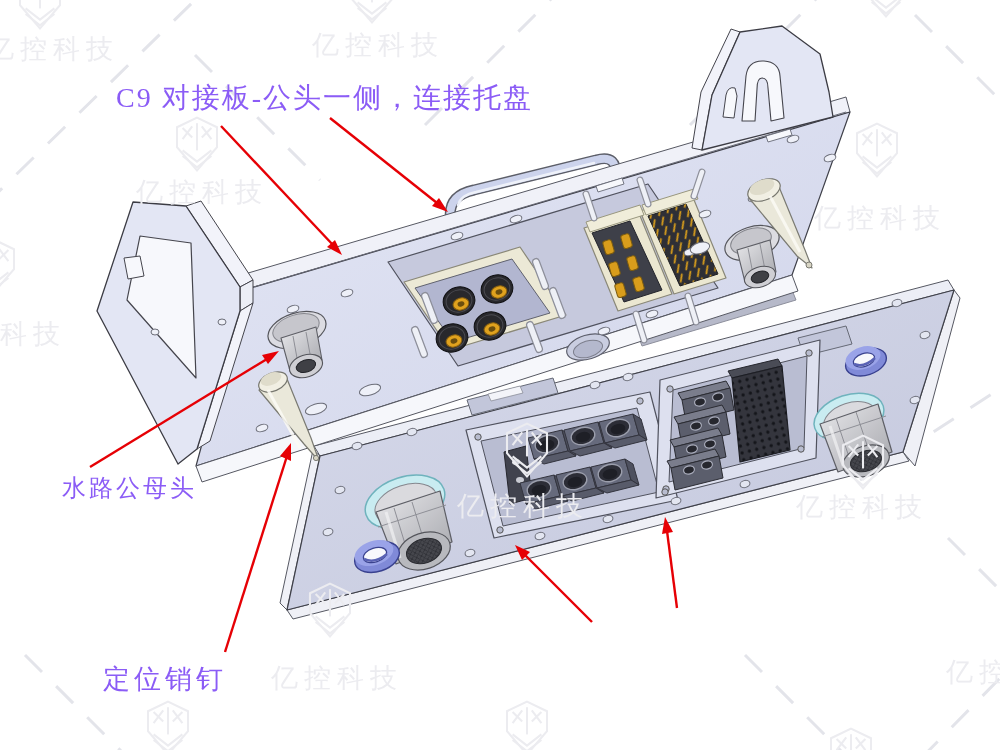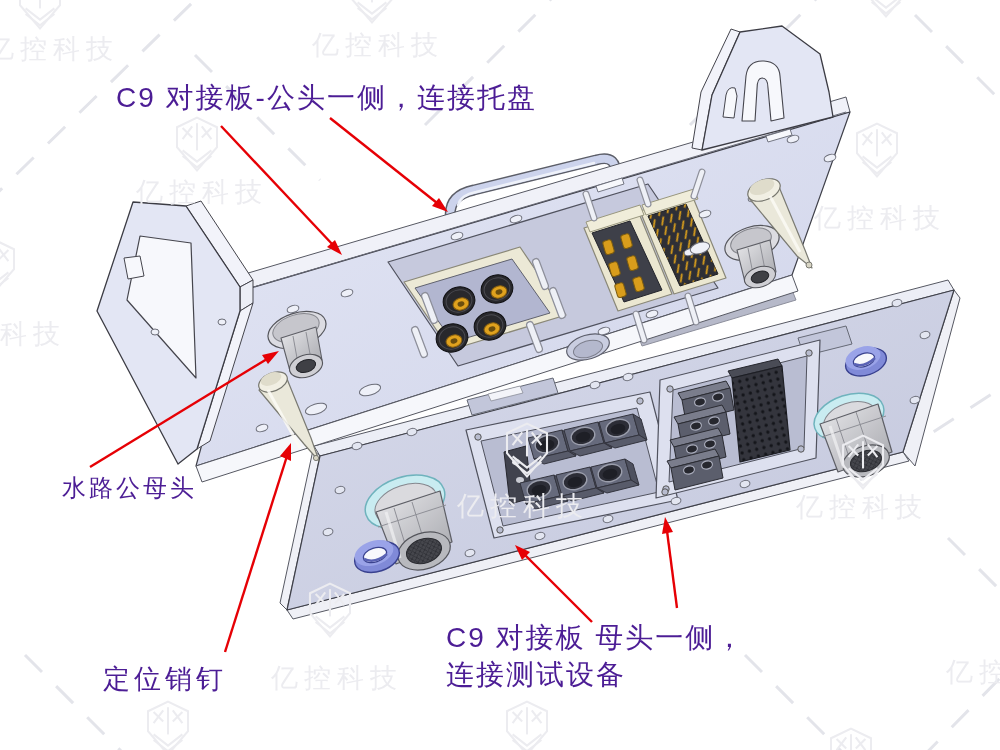--- a/index.html
+++ b/index.html
@@ -1,19 +1,19 @@
 <!DOCTYPE html>
 <html><head>
 <meta charset="utf-8">
 <style>
   html,body{margin:0;padding:0;background:#ffffff;}
   .stage{position:relative;width:1000px;height:750px;overflow:hidden;background:#ffffff;
          font-family:"Liberation Sans","DejaVu Sans",sans-serif;}
   .stage svg{position:absolute;left:0;top:0;}
-  .ann-label{position:absolute;color:#4c1d95;font-family:Liberation Sans, sans-serif;
+  .ann-label{position:absolute;color:#8b5cf6;font-family:Liberation Serif, serif;
              font-weight:400;white-space:nowrap;}
   .lbl-top{left:116px;top:79px;font-size:28px;letter-spacing:2px;}
   .lbl-water{left:62px;top:472px;font-size:24px;letter-spacing:3px;}
   .lbl-pin{left:103px;top:661px;font-size:27px;letter-spacing:4px;}
   .lbl-bottom{left:446px;top:619px;font-size:28px;letter-spacing:2px;line-height:37px;}
   .wm-text{font-size:27px;letter-spacing:6px;fill:#ececf0;font-family:"Liberation Sans","DejaVu Sans",sans-serif;}
 </style>
 </head>
 <body>
 
@@ -414,18 +414,14 @@
       <g>
         <line x1="677" y1="608" x2="667" y2="531"></line>
           <polygon points="665,517 662,534 673,532" stroke="none"></polygon>
       </g>
     </g>
   </svg>
 
   <div class="ann-label lbl-top">C9 对接板-公头一侧，连接托盘</div>
   <div class="ann-label lbl-water">水路公母头</div>
   <div class="ann-label lbl-pin">定位销钉</div>
-  <div class="ann-label lbl-bottom">
-    <div>C9 对接板 母头一侧，</div>
-    <div>连接测试设备</div>
-  </div>
 
 </div>
 
 </body></html>

